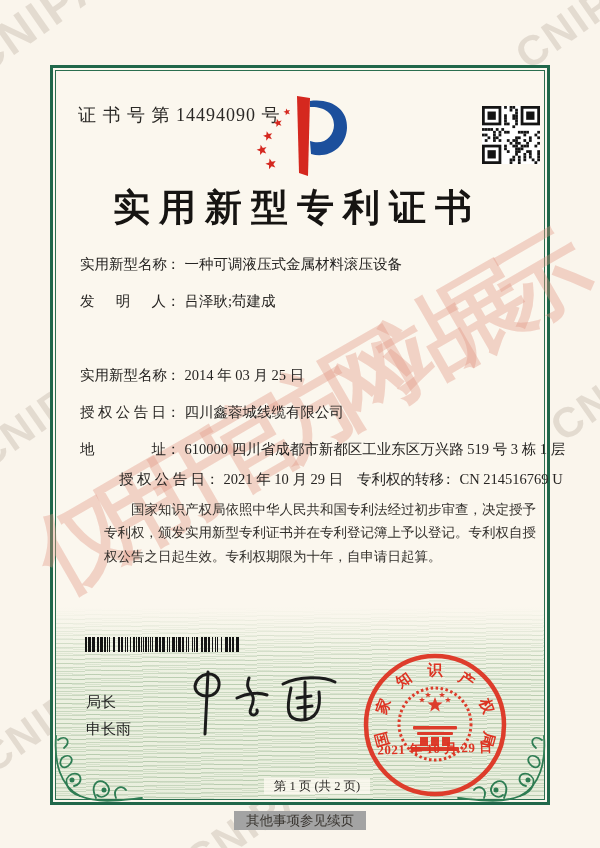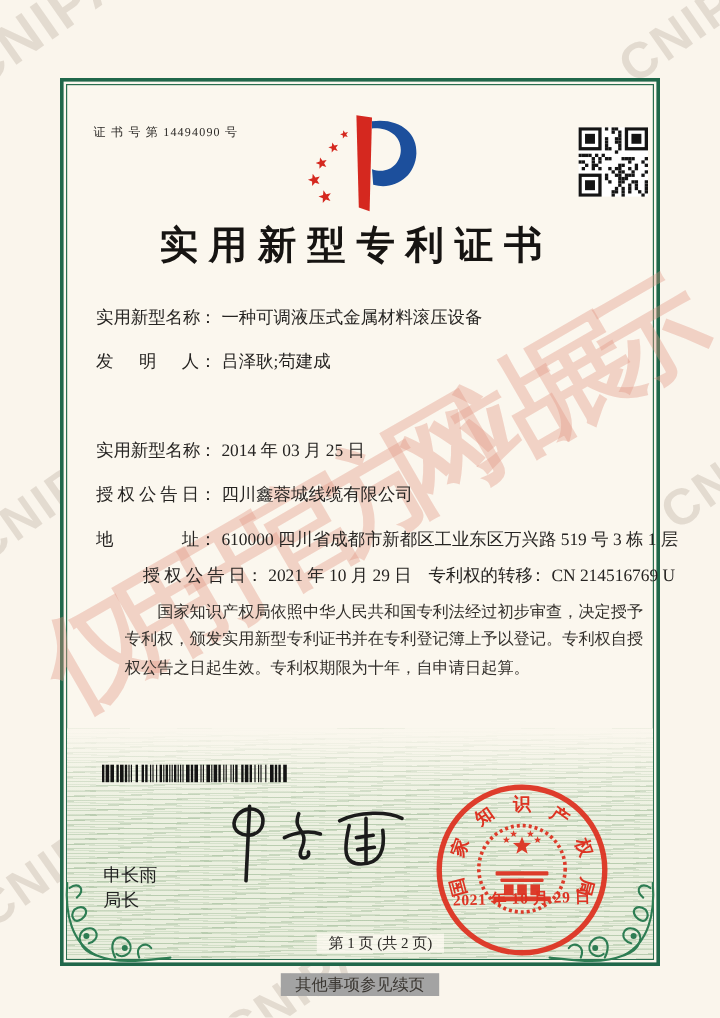--- a/index.html
+++ b/index.html
@@ -20,44 +20,44 @@
          border:3px solid #20674a;z-index:2;background:#fbf7ee;}
   .frame-inner{position:absolute;inset:2px;border:1px solid #2a6e4f;}
   .guilloche{position:absolute;left:3px;right:3px;bottom:3px;height:192px;
     background:
       linear-gradient(180deg,rgba(251,247,238,1) 0%,rgba(251,247,238,0.25) 22%,rgba(251,247,238,0) 38%),
       repeating-linear-gradient(179deg,rgba(118,158,112,0.30) 0px,rgba(118,158,112,0.30) 1px,rgba(0,0,0,0) 1px,rgba(0,0,0,0) 4px),
       repeating-linear-gradient(2deg,rgba(118,158,112,0.18) 0px,rgba(118,158,112,0.18) 1px,rgba(0,0,0,0) 1px,rgba(0,0,0,0) 5px),
       linear-gradient(#eef2e3,#e9eedd);}
 
   
-  .cert-no{position:absolute;left:78px;top:103px;font-size:10px;letter-spacing:1px;z-index:5;}
+  .cert-no{position:absolute;left:78px;top:103px;font-size:18px;letter-spacing:1px;z-index:5;}
   .logo{position:absolute;left:252px;top:94px;z-index:5;}
   .qr{position:absolute;left:482px;top:106px;z-index:5;}
   .doc-title{position:absolute;left:50px;top:183px;width:494px;text-align:center;
-             font-size:32px;font-weight:bold;letter-spacing:9px;color:#161412;z-index:5;}
+             font-size:37px;font-weight:bold;letter-spacing:9px;color:#161412;z-index:5;}
 
   
   .field{position:absolute;left:80px;width:452px;font-size:14.5px;z-index:5;
          white-space:nowrap;color:#262422;}
   .field .lbl{display:inline-block;width:86px;text-align:justify;text-align-last:justify;
               vertical-align:top;}
   .field .colon{display:inline-block;margin-right:4px;}
   .field .pair2{position:absolute;left:238px;top:0;}
   .field .pair2 .lbl{width:84px;}
 
   
   .paras{position:absolute;left:80px;top:498px;width:442px;font-size:13.5px;
          line-height:1.73;z-index:5;color:#33302c;margin-left:24px;}
   .paras p{margin:0;text-indent:2em;}
 
   
   .barcode{position:absolute;left:85px;top:637px;z-index:5;}
   .sig-title{position:absolute;left:86px;top:693px;font-size:15px;z-index:6;
-             font-family:"Liberation Sans","DejaVu Sans",sans-serif;color:#222;margin-top:48px;}
+             font-family:"Liberation Sans","DejaVu Sans",sans-serif;color:#222;}
   .sig-name{position:absolute;left:86px;top:720px;font-size:15px;z-index:6;
             font-family:"Liberation Sans","DejaVu Sans",sans-serif;color:#222;}
   .signature{position:absolute;left:183px;top:668px;z-index:7;}
   .seal{position:absolute;left:360px;top:650px;z-index:6;}
   .seal-date{position:absolute;left:360px;top:740px;width:150px;text-align:center;
              font-size:13px;font-weight:bold;letter-spacing:0.5px;z-index:7;
              transform:rotate(-1.5deg);}
   .flourish{position:absolute;z-index:6;}
   .flourish.left{left:52px;bottom:44px;}
   .flourish.right{right:52px;bottom:44px;transform:scaleX(-1);}

